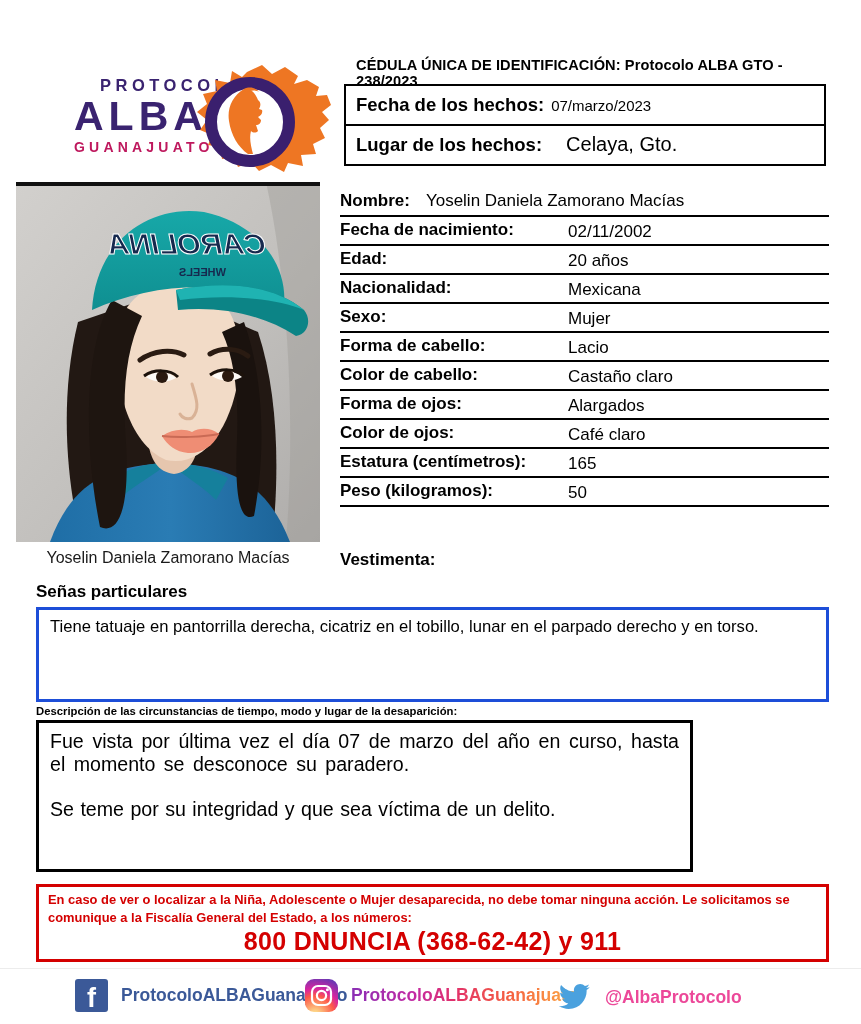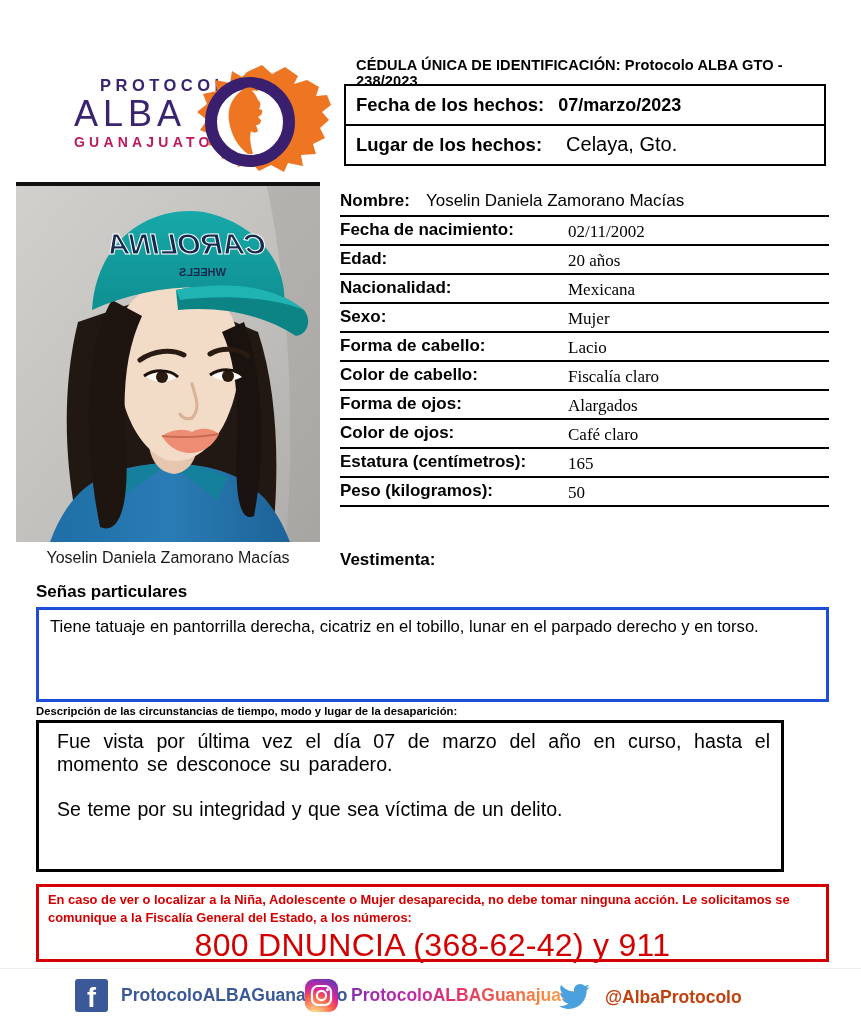--- a/index.html
+++ b/index.html
@@ -4,83 +4,83 @@
 <style>
   * { margin:0; padding:0; box-sizing:border-box; }
   html,body { background:#ffffff; }
   body { font-family:"Liberation Sans", sans-serif; color:#000; }
   .page { position:relative; width:861px; height:1024px; background:#fff; overflow:hidden; }
 
   
   .brand { position:absolute; left:42px; top:62px; width:300px; height:118px; }
   .brand-text { position:absolute; left:16px; top:14px; width:190px;margin-left:16px; }
   .brand-line1 { color:#3a2370; font-size:16.5px; font-weight:bold; letter-spacing:4.5px; padding-left:26px; }
-  .brand-line2 { color:#3a2370; font-size:36px; font-weight:normal; letter-spacing:5px; line-height:1.0; margin-top:1px; }
+  .brand-line2 { color:#3a2370; font-size:41px; font-weight:bold; letter-spacing:5px; line-height:1.0; margin-top:1px; }
   .brand-line3 { color:#be185d; font-size:14px; font-weight:bold; letter-spacing:4.2px; margin-top:2px; }
   .brand-mark { position:absolute; left:150px; top:-4px; width:150px; height:124px; }
 
   
   .doc-title { position:absolute; left:356px; top:57px; width:484px; font-size:14.6px; font-weight:bold; letter-spacing:0.1px; }
   .hechos { position:absolute; left:344px; top:84px; width:482px; }
   .hecho-row { border:2.5px solid #000; background:#fff; height:42px; display:flex; align-items:center; padding:0 10px; }
   .hecho-row + .hecho-row { margin-top:-2.5px; }
   .hecho-label { font-weight:bold; font-size:18.5px; }
-  .hecho-value-bold { font-weight:bold; font-size:18px; margin-left:14px; }
+  .hecho-value-bold { font-weight:normal; font-size:15px; margin-left:7px; }
   .hecho-value { font-size:20px; margin-left:24px; }
 
   
   .photo-wrap { position:absolute; left:16px; top:182px; width:304px; }
   .photo { display:block; width:304px; height:360px; }
   .photo-caption { text-align:center; font-size:16px; margin-top:7px; color:#1a1a1a; }
 
   
   .fields { position:absolute; left:340px; top:188px; width:489px; }
   .field-row { position:relative; border-bottom:2.4px solid #000; padding:3px 0 4px; min-height:29px; }
   .field-row.noline { border-bottom:none;margin-top:40px; }
   .flabel { font-weight:bold; font-size:17px; }
   .fvalue { font-size:17px; }
-  .field-row.columned .fvalue { position:absolute; left:228px; top:5px;font-family:Liberation Serif, serif; }
+  .field-row.columned .fvalue { position:absolute; left:228px; top:5px; }
   .field-row.inline .fvalue { margin-left:16px; }
   .field-row.smallval { display:flex; align-items:flex-start; }
   .field-row.smallval .fvalue { font-size:14.6px; margin-left:6px; line-height:1.2; text-align:center; width:360px; }
 
   
   .senas { position:absolute; left:36px; top:582px; width:793px; }
   .senas-heading { font-weight:bold; font-size:17px; }
   .senas-box { margin-top:5px; border:3px solid #1d4ed8; height:95px; padding:6px 11px; font-size:16.6px; line-height:1.3; }
 
   
-  .circum { position:absolute; left:36px; top:705px; width:748px; }
+  .circum { position:absolute; left:36px; top:705px; width:657px; }
   .circum-label { font-weight:bold; font-size:11.3px; }
-  .circum-box { margin-top:3px; border:3px solid #000; height:152px; padding:7px 11px 0 18px; font-size:19.6px; line-height:1.18; }
+  .circum-box { margin-top:3px; border:3px solid #000; height:152px; padding:7px 11px 0 11px; font-size:19.6px; line-height:1.18; }
   .circum-box p { text-align:justify; word-spacing:3px; }
   .circum-box p + p { margin-top:22px; word-spacing:1px; }
 
   
   .alert { position:absolute; left:36px; top:884px; width:793px; height:78px; border:3px solid #d40000; padding:4px 9px; }
   .alert-text { color:#d40000; font-weight:bold; font-size:12.9px; line-height:1.4; }
-  .alert-phone { color:#d40000; font-weight:normal; font-size:32px; text-align:center; margin-top:0px; letter-spacing:0.3px; }
+  .alert-phone { color:#d40000; font-weight:bold; font-size:25px; text-align:center; margin-top:0px; letter-spacing:0.3px; }
 
   
   .footer { position:absolute; left:0; top:968px; width:861px; height:56px; border-top:1px solid #ececec; }
   .social { position:absolute; top:10px; display:flex; align-items:center; gap:13px; }
   .social-fb { left:75px; }
   .social-ig { left:305px; }
   .social-tw { left:556px; }
   .fb-icon { width:33px; height:33px; background:#3b5998; border-radius:3px; color:#fff; font-weight:bold;
              font-size:27px; display:flex; align-items:flex-end; justify-content:center; line-height:0.95; overflow:hidden; }
   .fb-label { color:#3b5998; font-weight:bold; font-size:17.5px; }
   .ig-icon { width:33px; height:33px; border-radius:9px;
              background:radial-gradient(circle at 30% 110%, #fdf497 0%, #fd5949 45%, #d6249f 62%, #6a38b3 90%);
              display:flex; align-items:center; justify-content:center; }
   .ig-label { font-weight:bold; font-size:17.5px;
               background:linear-gradient(90deg,#8a2fb5 0%,#c32aa3 28%,#e1306c 45%,#f56040 70%,#fcaf45 100%);
               -webkit-background-clip:text; background-clip:text; color:transparent; }
   .tw-icon { width:36px; height:36px; }
-  .tw-label { color:#c2410c; font-weight:bold; font-size:17.5px; }
+  .tw-label { color:#ec4899; font-weight:bold; font-size:17.5px; }
 </style>
 </head>
 <body>
 
 <div class="page">
 
   <div class="brand">
     <div class="brand-text">
       <div class="brand-line1">PROTOCOLO</div>
       <div class="brand-line2">ALBA</div>
@@ -170,21 +170,21 @@
     <div class="photo-caption">Yoselin Daniela Zamorano Macías</div>
   </div>
 
   <div class="fields" id="fields">
       <div class="field-row inline"><span class="flabel">Nombre:</span><span class="fvalue">Yoselin Daniela Zamorano Macías</span></div>
       <div class="field-row columned"><span class="flabel">Fecha de nacimiento:</span><span class="fvalue">02/11/2002</span></div>
       <div class="field-row columned"><span class="flabel">Edad:</span><span class="fvalue">20 años</span></div>
       <div class="field-row columned"><span class="flabel">Nacionalidad:</span><span class="fvalue">Mexicana</span></div>
       <div class="field-row columned"><span class="flabel">Sexo:</span><span class="fvalue">Mujer</span></div>
       <div class="field-row columned"><span class="flabel">Forma de cabello:</span><span class="fvalue">Lacio</span></div>
-      <div class="field-row columned"><span class="flabel">Color de cabello:</span><span class="fvalue">Fiscalía claro</span></div>
+      <div class="field-row columned"><span class="flabel">Color de cabello:</span><span class="fvalue">Castaño claro</span></div>
       <div class="field-row columned"><span class="flabel">Forma de ojos:</span><span class="fvalue">Alargados</span></div>
       <div class="field-row columned"><span class="flabel">Color de ojos:</span><span class="fvalue">Café claro</span></div>
       <div class="field-row columned"><span class="flabel">Estatura (centímetros):</span><span class="fvalue">165</span></div>
       <div class="field-row columned"><span class="flabel">Peso (kilogramos):</span><span class="fvalue">50</span></div>
       <div class="field-row smallval noline">
         <span class="flabel">Vestimenta:</span>
       </div>
     </div>
 
   <div class="senas">

